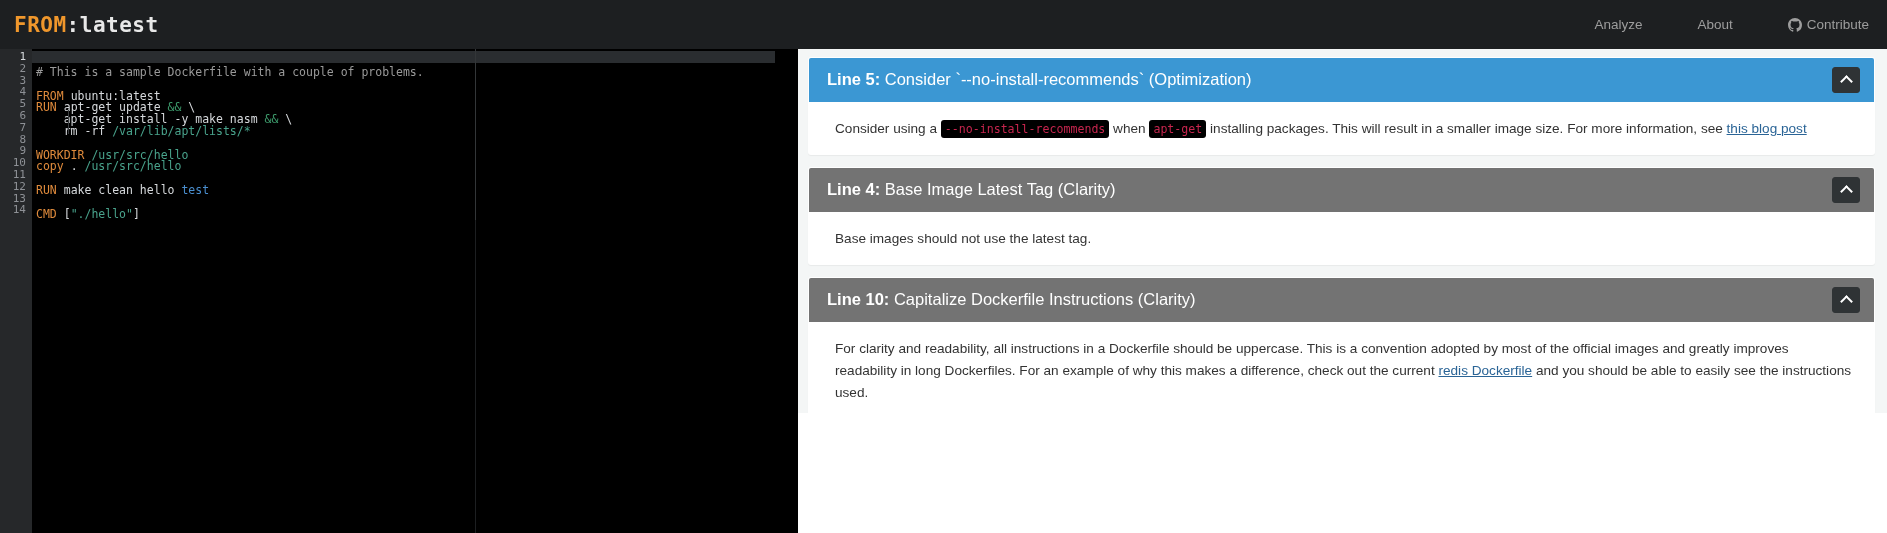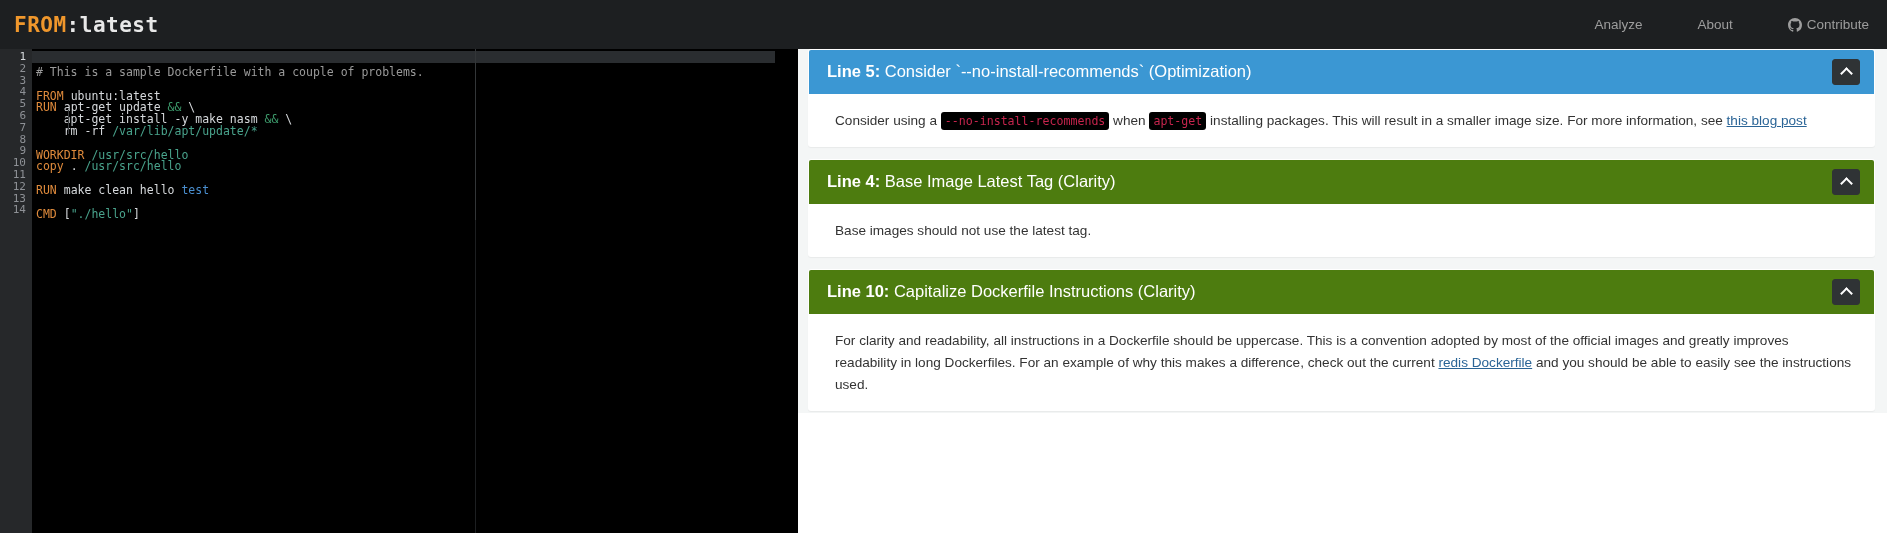--- a/index.html
+++ b/index.html
@@ -138,40 +138,40 @@
     width: 1px;
     background: #3a3d40;
     z-index: 2;
   }
 
   
   .results {
     width: 1089px;
     height: 364px;
     background: #f4f6f6;
-    padding: 0 12px 0 10px;
+    padding: 8px 12px 0 10px;
     overflow: hidden;
   }
   .card {
     background: #ffffff;
     border: 1px solid transparent;
     border-radius: 3px;
     margin-bottom: 12px;
     overflow: hidden;
     box-shadow: 0 1px 1px rgba(0,0,0,0.05);
   }
   .card-head {
     display: flex;
     align-items: center;
     justify-content: space-between;
     padding: 9px 14px 9px 18px;
     min-height: 44px;
   }
   .card-head.blue { background: #3b97d3; }
-  .card-head.orange { background: #4d7c0f; }
+  .card-head.orange { background: #737373; }
   .card-title {
     color: #ffffff;
     font-size: 16.5px;
     line-height: 1.3;
   }
   .card-title .line-no { font-weight: bold; }
   .collapse-btn {
     width: 28px; height: 26px;
     background: #2f3335;
     border: 1px solid #2f3335;
@@ -260,21 +260,21 @@
           <div class="gutter-num">12</div>
           <div class="gutter-num">13</div>
           <div class="gutter-num">14</div>
         </div>
       <div class="code-lines" id="code-lines">
           <div class="cline"><span class="tok-comment"># This is a sample Dockerfile with a couple of problems.</span></div>
           <div class="cline">&nbsp;</div>
           <div class="cline"><span class="tok-kw">FROM</span><span> ubuntu:latest</span></div>
           <div class="cline"><span class="tok-kw">RUN</span><span> apt-get update </span><span class="tok-op">&amp;&amp;</span><span> \</span></div>
           <div class="cline"><span>    apt-get install -y make nasm </span><span class="tok-op">&amp;&amp;</span><span> \</span></div>
-          <div class="cline"><span>    rm -rf </span><span class="tok-str">/var/lib/apt/update/*</span></div>
+          <div class="cline"><span>    rm -rf </span><span class="tok-str">/var/lib/apt/lists/*</span></div>
           <div class="cline">&nbsp;</div>
           <div class="cline"><span class="tok-kw">WORKDIR</span><span> </span><span class="tok-str">/usr/src/hello</span></div>
           <div class="cline"><span class="tok-kw">copy</span><span> . </span><span class="tok-str">/usr/src/hello</span></div>
           <div class="cline">&nbsp;</div>
           <div class="cline"><span class="tok-kw">RUN</span><span> make clean hello </span><span class="tok-blue">test</span></div>
           <div class="cline">&nbsp;</div>
           <div class="cline"><span class="tok-kw">CMD</span><span> [</span><span class="tok-str">"./hello"</span><span>]</span></div>
         </div>
       <div class="indent-guide" style="left:68px; top:61px; height:24px;"></div>
     </div>

